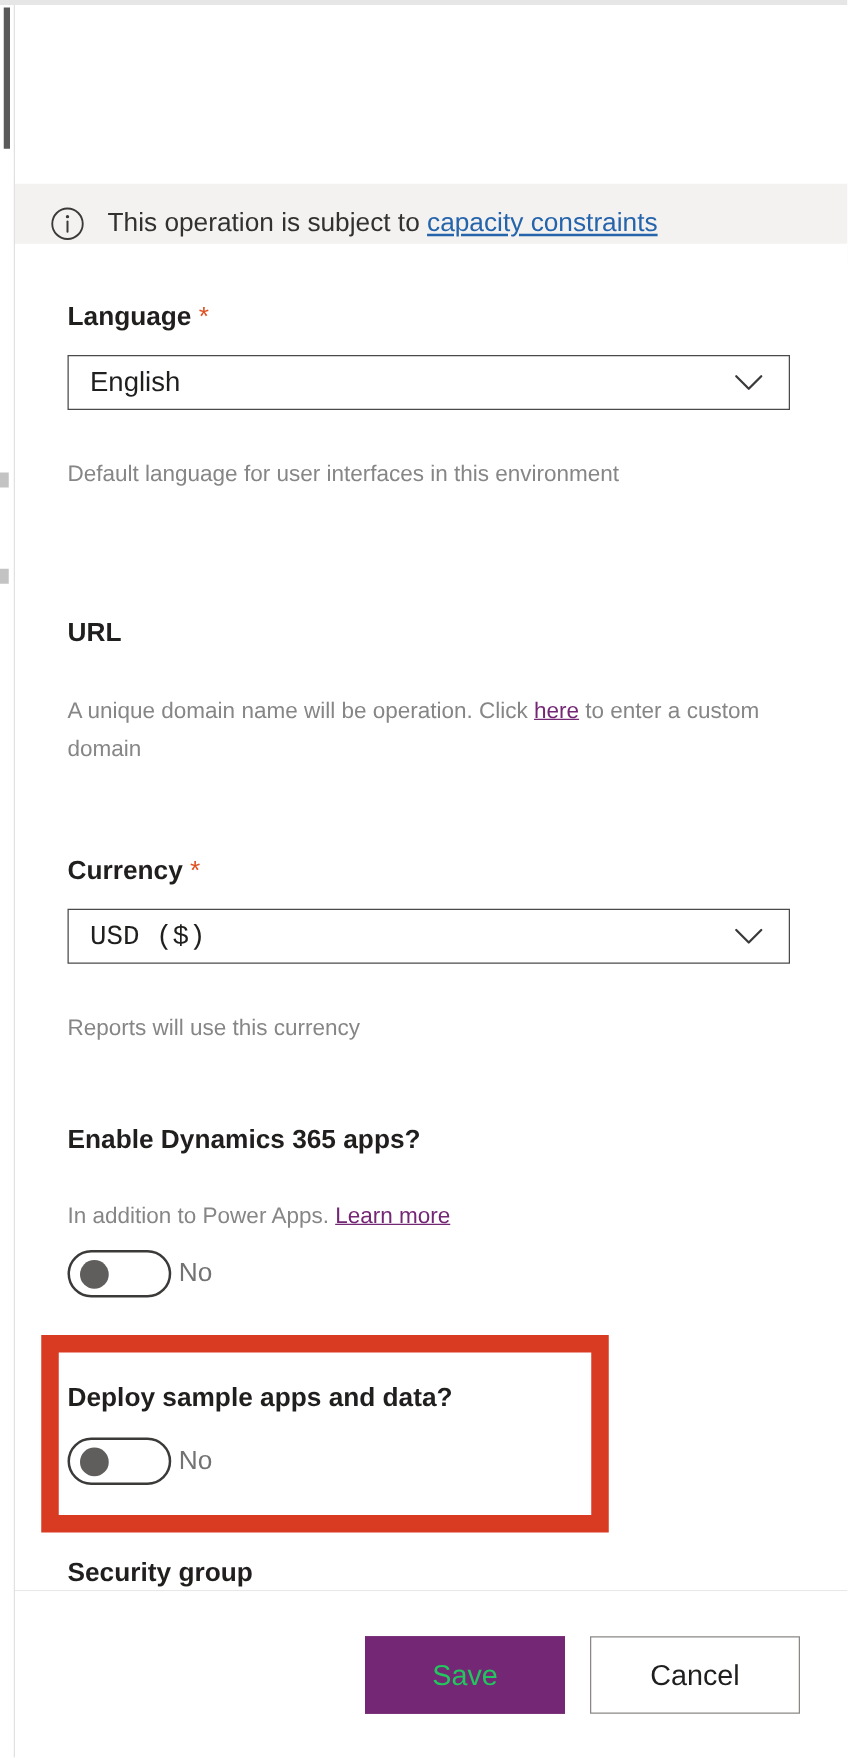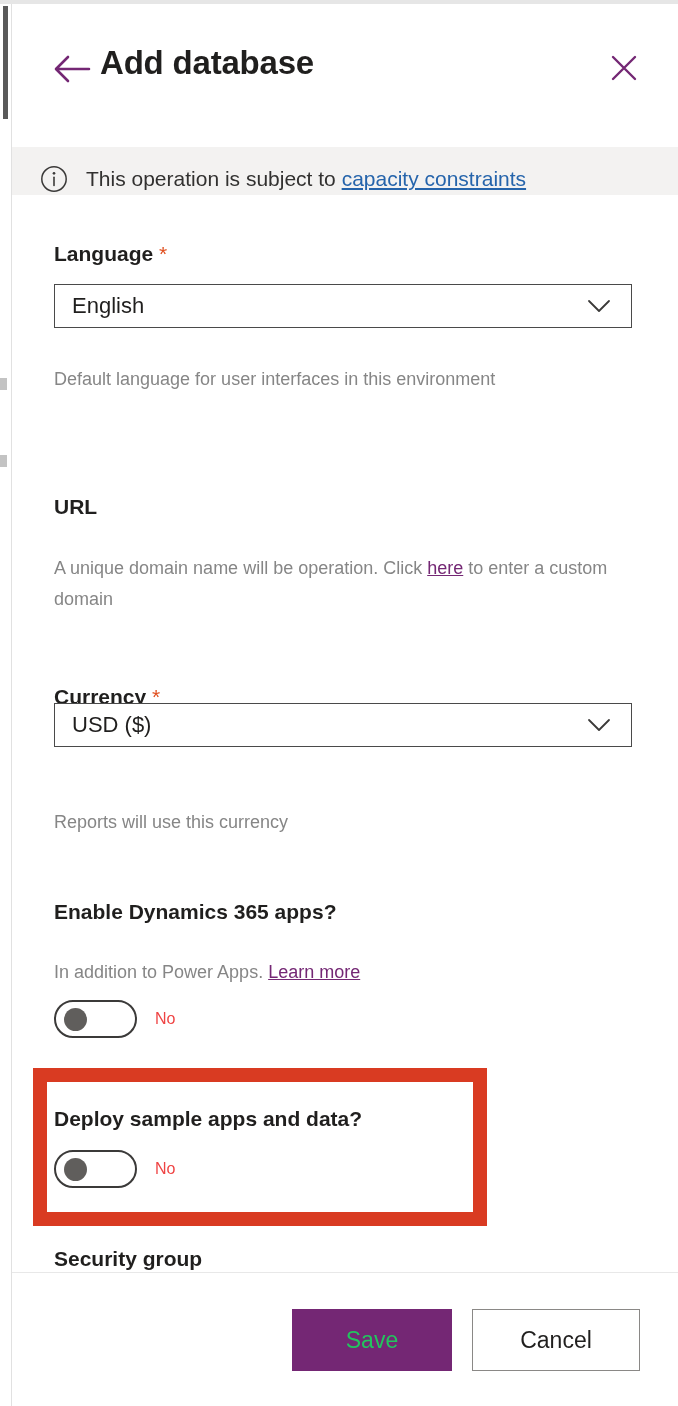--- a/index.html
+++ b/index.html
@@ -133,21 +133,21 @@
     width: 83px; height: 38px; border-radius: 19px;
     border: 2px solid #3b3a39; background: #ffffff;
     position: relative; cursor: pointer; flex: 0 0 auto;
   }
   .toggle .knob {
     position: absolute; top: 6px; left: 8px;
     width: 23px; height: 23px; border-radius: 50%;
     background: #605e5c;
   }
   .toggle-text {
-    margin-left: 18px; font-size: 16px; color: #ef4444;
+    margin-left: 6px; font-size: 21px; color: #737373;
   }
 
   
   .highlight-box {
     position: absolute;
     left: 33px; top: 1068px;
     width: 454px; height: 158px;
     border: 14px solid #d93b22;
     background: transparent;
     pointer-events: none;
@@ -183,40 +183,20 @@
 
 <div id="root">
 
   <div class="top-rule"></div>
   <div class="panel-left-rule"></div>
   <div class="scroll-thumb"></div>
 
   <div class="ghost-glyph" style="top:378px;height:12px;"></div>
   <div class="ghost-glyph" style="top:455px;height:12px;"></div>
 
-  <div class="header">
-
-    <div class="back-btn">
-      <span>
-        <svg width="38" height="30" viewBox="0 0 38 30" fill="none">
-          <path d="M36 15 H4 M15 3 L3 15 L15 27" stroke="#742774" stroke-width="2.6" stroke-linecap="round" stroke-linejoin="round"></path>
-        </svg>
-      </span>
-    </div>
-
-    <div class="page-title">Add database</div>
-
-    <div class="close-btn">
-      <span>
-        <svg width="30" height="30" viewBox="0 0 30 30" fill="none">
-          <path d="M4 4 L26 26 M26 4 L4 26" stroke="#742774" stroke-width="2.4" stroke-linecap="round"></path>
-        </svg>
-      </span>
-    </div>
-  </div>
 
   <div class="infobar">
     <span class="info-icon">
       <svg width="28" height="28" viewBox="0 0 28 28" fill="none">
         <circle cx="14" cy="14" r="12.2" stroke="#3b3a39" stroke-width="1.5"></circle>
         <circle cx="14" cy="8.3" r="1.35" fill="#3b3a39"></circle>
         <path d="M14 12.2 V20.4" stroke="#3b3a39" stroke-width="1.6" stroke-linecap="round"></path>
       </svg>
     </span>
     <span class="infobar-text">
@@ -254,21 +234,21 @@
       <span>A unique domain name will be operation. Click </span><span class="hint-link">here</span><span> to enter a custom domain</span>
     </div>
 
     <div class="field" style="top:490px;">
       <div class="field-label">
         <span>Currency</span>
         <span class="req-star">*</span>
       </div>
     </div>
 
-    <div class="field" style="top:508px;">
+    <div class="field" style="top:532px;font-family:Liberation Mono, monospace;">
       <div class="combo">
         <span class="combo-value">USD ($)</span>
         <span class="combo-chevron">
           <svg width="24" height="14" viewBox="0 0 24 14" fill="none">
             <path d="M2 2 L12 12 L22 2" stroke="#3b3a39" stroke-width="1.8" stroke-linecap="round" stroke-linejoin="round"></path>
           </svg>
         </span>
       </div>
     </div>
 

